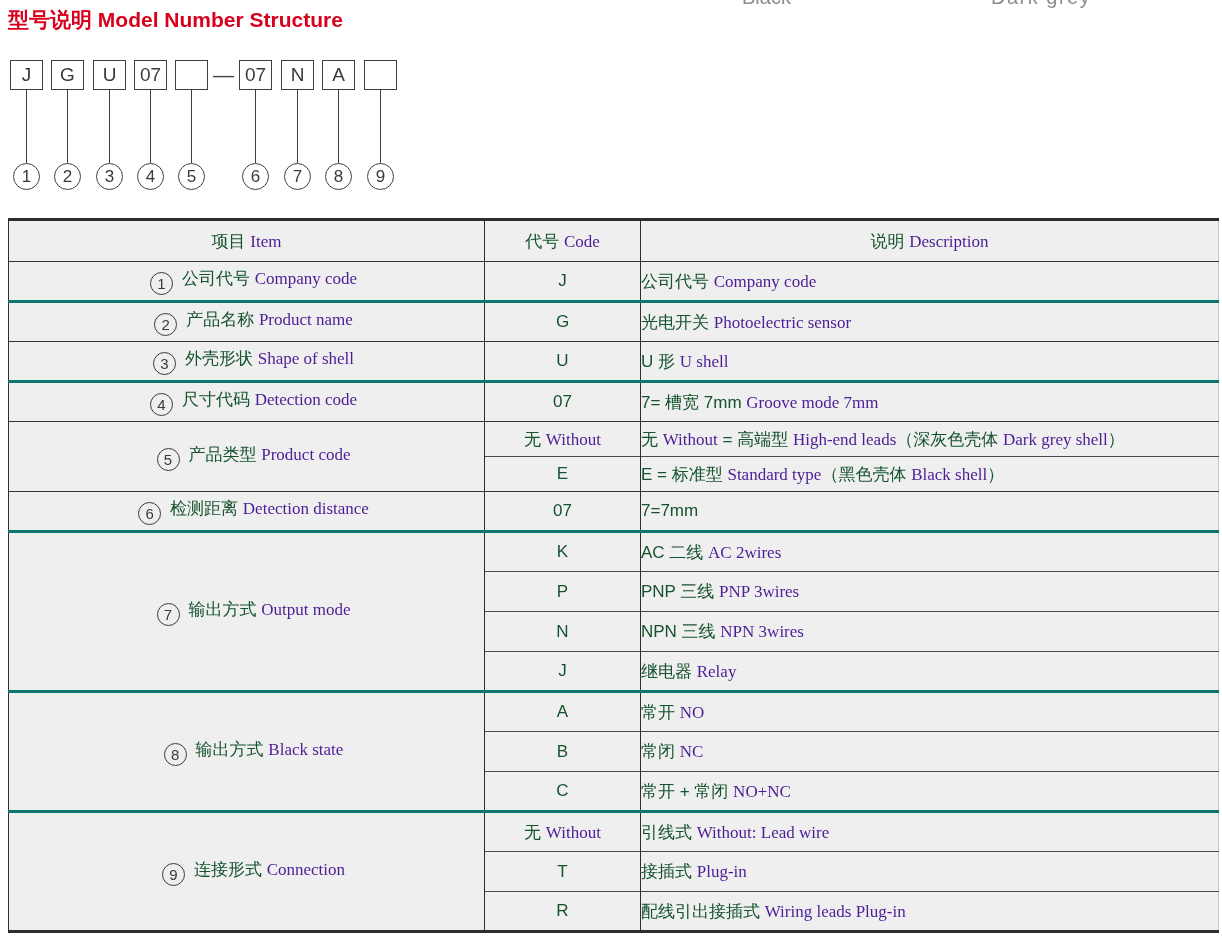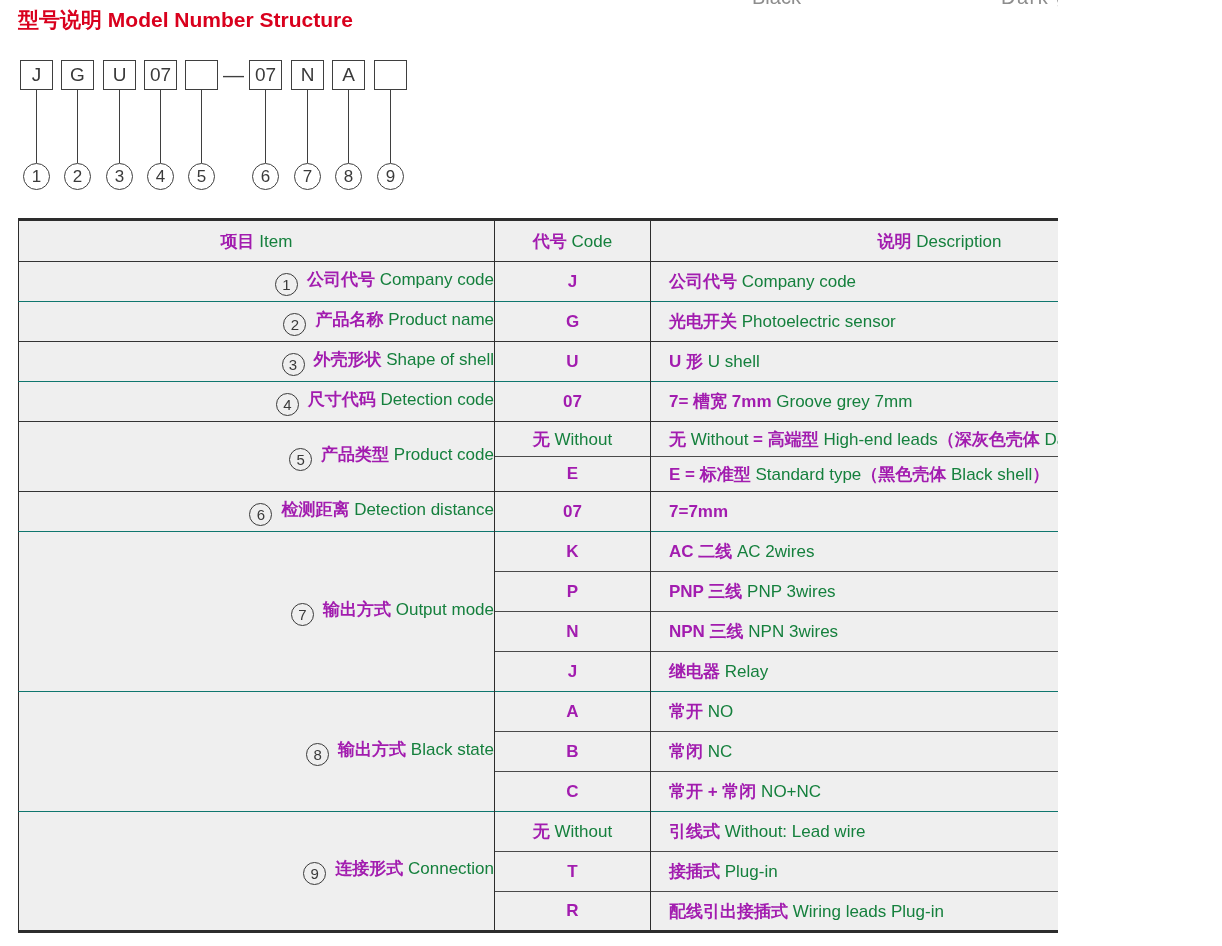--- a/index.html
+++ b/index.html
@@ -1,22 +1,21 @@
 <!DOCTYPE html>
 <html><head>
 <meta charset="utf-8">
 <style>
   * { margin:0; padding:0; box-sizing:border-box; }
   html,body { background:#ffffff; }
   .page {
-    position:relative; width:1048px; height:946px;
+    position:relative; width:1222px; height:946px;
     background:#ffffff; overflow:hidden;
     font-family:"Liberation Sans","DejaVu Sans",sans-serif;
     color:#3a3a3a;
-    margin-left:10px;
   }
   
   .partial {
     position:absolute; top:-14px; font-size:20px; color:#8d8d8d;
     white-space:nowrap;
   }
   .partial.black { left:742px; }
   .partial.grey  { left:991px; letter-spacing:1.5px; }
 
   .title {
@@ -56,28 +55,28 @@
   }
   .model-table th, .model-table td {
     font-weight:normal; vertical-align:middle;
     border-left:1.4px solid #2d2d2d;
   }
   .model-table th:first-child, .model-table td.item-cell { border-left:none; }
   .model-table thead tr { height:42px; }
   .model-table tbody tr { height:40px; }
   .model-table tbody tr.grp-5 { height:35px; }
   .model-table th { text-align:center; }
-  td.item-cell { text-align:right; padding-left:14px; }
+  td.item-cell { text-align:center; padding-left:14px; }
   td.code-cell { text-align:center; }
-  td.desc-cell { text-align:left; padding-left:18px; }
+  td.desc-cell { text-align:left; }
   .bt-thin  { border-top:1.4px solid #333333; }
-  .bt-thick { border-top:1px solid #0f766e; }
+  .bt-thick { border-top:3px solid #0f766e; }
   .bt-sub   { border-top:1.4px solid #4a4a4a; }
-  .seg-d { color:#a21caf;font-weight:bold; }
-  .seg-g { color:#15803d; }
+  .seg-d { color:#14532d; }
+  .seg-g { color:#4c1d95;font-family:Liberation Serif, serif; }
   .circ {
     display:inline-flex; width:23px; height:23px;
     border:1.4px solid #3a3a3a; border-radius:50%;
     align-items:center; justify-content:center;
     font-size:15px; color:#3a3a3a; margin-right:9px;
     vertical-align:-5px; background:transparent;
   }
 </style>
 </head>
 <body>
@@ -145,21 +144,21 @@
           <td class="desc-cell bt-thick"><span class="seg-d">光电开关 </span><span class="seg-g">Photoelectric sensor</span></td>
         </tr>
         <tr class="grp-3">
           <td class="item-cell bt-thin" rowspan="1"><span class="circ">3</span><span class="seg-d">外壳形状 </span><span class="seg-g">Shape of shell</span></td>
           <td class="code-cell bt-thin"><span class="seg-d">U</span></td>
           <td class="desc-cell bt-thin"><span class="seg-d">U 形 </span><span class="seg-g">U shell</span></td>
         </tr>
         <tr class="grp-4">
           <td class="item-cell bt-thick" rowspan="1"><span class="circ">4</span><span class="seg-d">尺寸代码 </span><span class="seg-g">Detection code</span></td>
           <td class="code-cell bt-thick"><span class="seg-d">07</span></td>
-          <td class="desc-cell bt-thick"><span class="seg-d">7= 槽宽 7mm </span><span class="seg-g">Groove grey 7mm</span></td>
+          <td class="desc-cell bt-thick"><span class="seg-d">7= 槽宽 7mm </span><span class="seg-g">Groove mode 7mm</span></td>
         </tr>
         <tr class="grp-5">
           <td class="item-cell bt-thin" rowspan="2"><span class="circ">5</span><span class="seg-d">产品类型 </span><span class="seg-g">Product code</span></td>
           <td class="code-cell bt-thin"><span class="seg-d">无 </span><span class="seg-g">Without</span></td>
           <td class="desc-cell bt-thin"><span class="seg-d">无 </span><span class="seg-g">Without</span><span class="seg-d"> = 高端型 </span><span class="seg-g">High-end leads</span><span class="seg-d">（深灰色壳体 </span><span class="seg-g">Dark grey shell</span><span class="seg-d">）</span></td>
         </tr>
         <tr class="grp-5">
           <td class="code-cell bt-sub"><span class="seg-d">E</span></td>
           <td class="desc-cell bt-sub"><span class="seg-d">E = 标准型 </span><span class="seg-g">Standard type</span><span class="seg-d">（黑色壳体 </span><span class="seg-g">Black shell</span><span class="seg-d">）</span></td>
         </tr>

